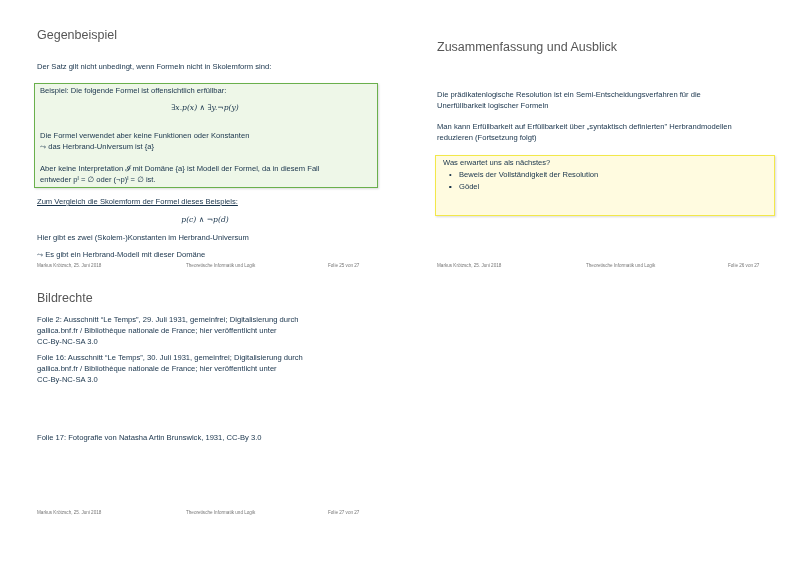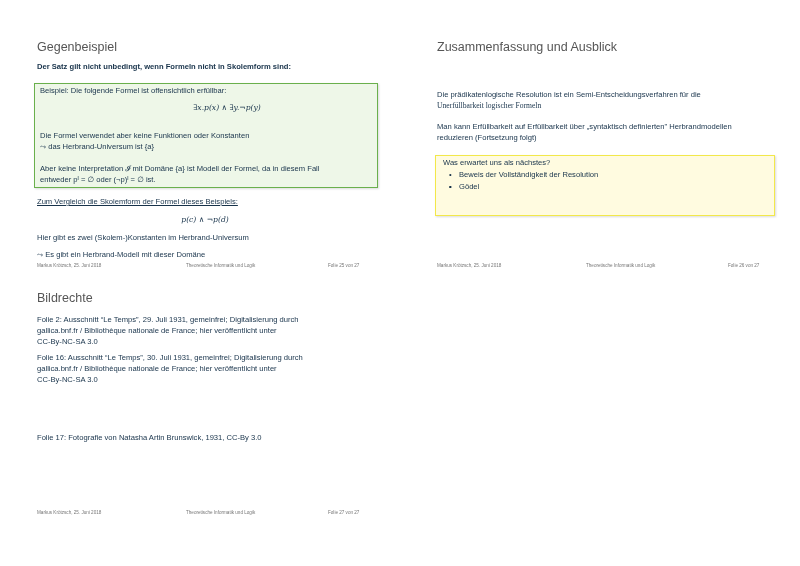--- a/index.html
+++ b/index.html
@@ -13,42 +13,42 @@
   .footer { position:absolute; font-size:4.6px; color:#777; }
   .abs { position:absolute; }
   ul.blist { list-style:none; margin:0; padding:0; }
   ul.blist li { position:relative; padding-left:16px; font-size:7.6px; line-height:12px; color:#17324a; }
   ul.blist li .bullet { position:absolute; left:6px; top:0; }
 </style>
 </head>
 <body>
 
 <div>
-  <h1 class="title abs" style="left:37px;top:40px;">Gegenbeispiel</h1>
-  <div class="txt abs" style="left:37px;top:61px;font-weight:bold;">Der Satz gilt nicht unbedingt, wenn Formeln nicht in Skolemform sind:</div>
+  <h1 class="title abs" style="left:37px;top:28px;">Gegenbeispiel</h1>
+  <div class="txt abs" style="left:37px;top:61px;">Der Satz gilt nicht unbedingt, wenn Formeln nicht in Skolemform sind:</div>
   <div class="box-green" style="left:34px;top:83px;width:342px;height:103px;"></div>
   <div class="txt abs" style="left:40px;top:85px;">Beispiel: Die folgende Formel ist offensichtlich erfüllbar:</div>
-  <div class="math abs" style="left:34px;width:342px;top:103px;padding-left:22px;">∃x.p(x) ∧ ∃y.¬p(y)</div>
+  <div class="math abs" style="left:34px;width:342px;top:103px;">∃x.p(x) ∧ ∃y.¬p(y)</div>
   <div class="txt abs" style="left:40px;top:130px;">Die Formel verwendet aber keine Funktionen oder Konstanten</div>
   <div class="txt abs" style="left:40px;top:141px;">⤳ das Herbrand-Universum ist {a}</div>
   <div class="txt abs" style="left:40px;top:163px;">Aber keine Interpretation 𝓘 mit Domäne {a} ist Modell der Formel, da in diesem Fall</div>
   <div class="txt abs" style="left:40px;top:174px;">entweder pᴵ = ∅ oder (¬p)ᴵ = ∅ ist.</div>
   <div class="txt abs" style="left:37px;top:196px;text-decoration:underline;">Zum Vergleich die Skolemform der Formel dieses Beispiels:</div>
   <div class="math abs" style="left:34px;width:342px;top:215px;">p(c) ∧ ¬p(d)</div>
   <div class="txt abs" style="left:37px;top:232px;">Hier gibt es zwei (Skolem-)Konstanten im Herbrand-Universum</div>
   <div class="txt abs" style="left:37px;top:249px;">⤳ Es gibt ein Herbrand-Modell mit dieser Domäne</div>
   <div class="footer" style="left:37px;top:263px;">Markus Krötzsch, 25. Juni 2018</div>
   <div class="footer" style="left:186px;top:263px;">Theoretische Informatik und Logik</div>
   <div class="footer" style="left:328px;top:263px;">Folie 25 von 27</div>
 </div>
 
 <div>
   <h1 class="title abs" style="left:437px;top:40px;">Zusammenfassung und Ausblick</h1>
   <div class="txt abs" style="left:437px;top:89px;">Die prädikatenlogische Resolution ist ein Semi-Entscheidungsverfahren für die</div>
-  <div class="txt abs" style="left:437px;top:100px;font-family:Liberation Serif, serif;">Unerfüllbarkeit logischer Formeln</div>
+  <div class="txt abs" style="left:437px;top:100px;">Unerfüllbarkeit logischer Formeln</div>
   <div class="txt abs" style="left:437px;top:121px;">Man kann Erfüllbarkeit auf Erfüllbarkeit über „syntaktisch definierten" Herbrandmodellen</div>
   <div class="txt abs" style="left:437px;top:132px;">reduzieren (Fortsetzung folgt)</div>
   <div class="box-yellow" style="left:435px;top:155px;width:338px;height:59px;"></div>
   <div class="txt abs" style="left:443px;top:157px;">Was erwartet uns als nächstes?</div>
   <ul class="blist abs" style="left:443px;top:169px;">
     <li><span class="bullet">•</span><span>Beweis der Vollständigkeit der Resolution</span></li>
     <li><span class="bullet">•</span></li>
     <li><span class="bullet">•</span><span>Gödel</span></li>
   </ul>
   <div class="footer" style="left:437px;top:263px;">Markus Krötzsch, 25. Juni 2018</div>

